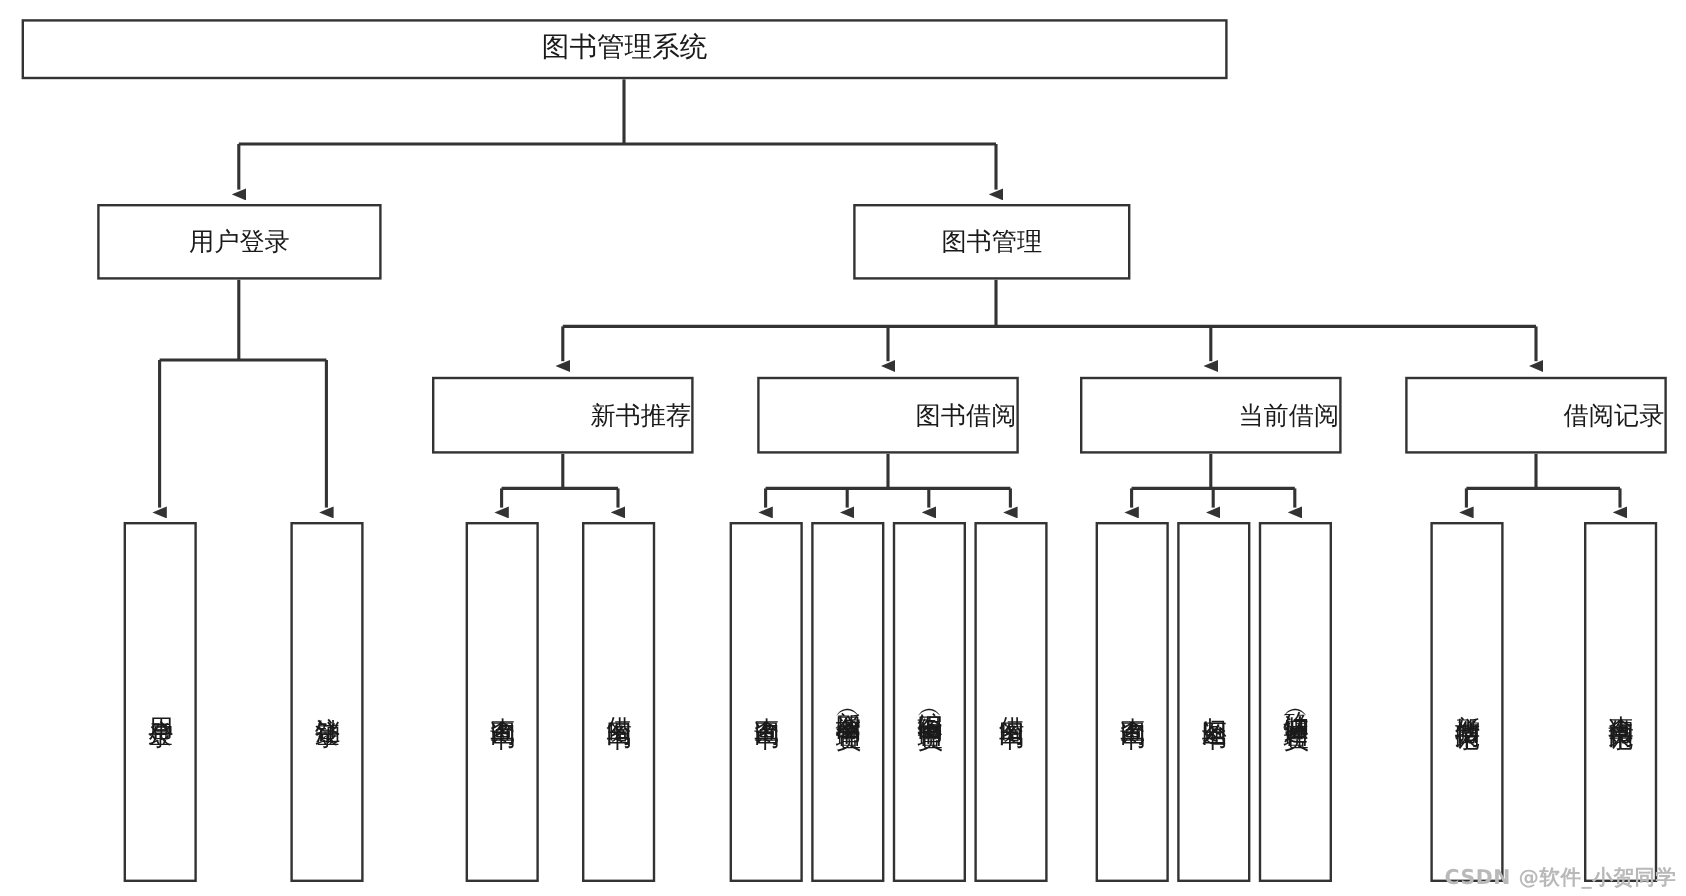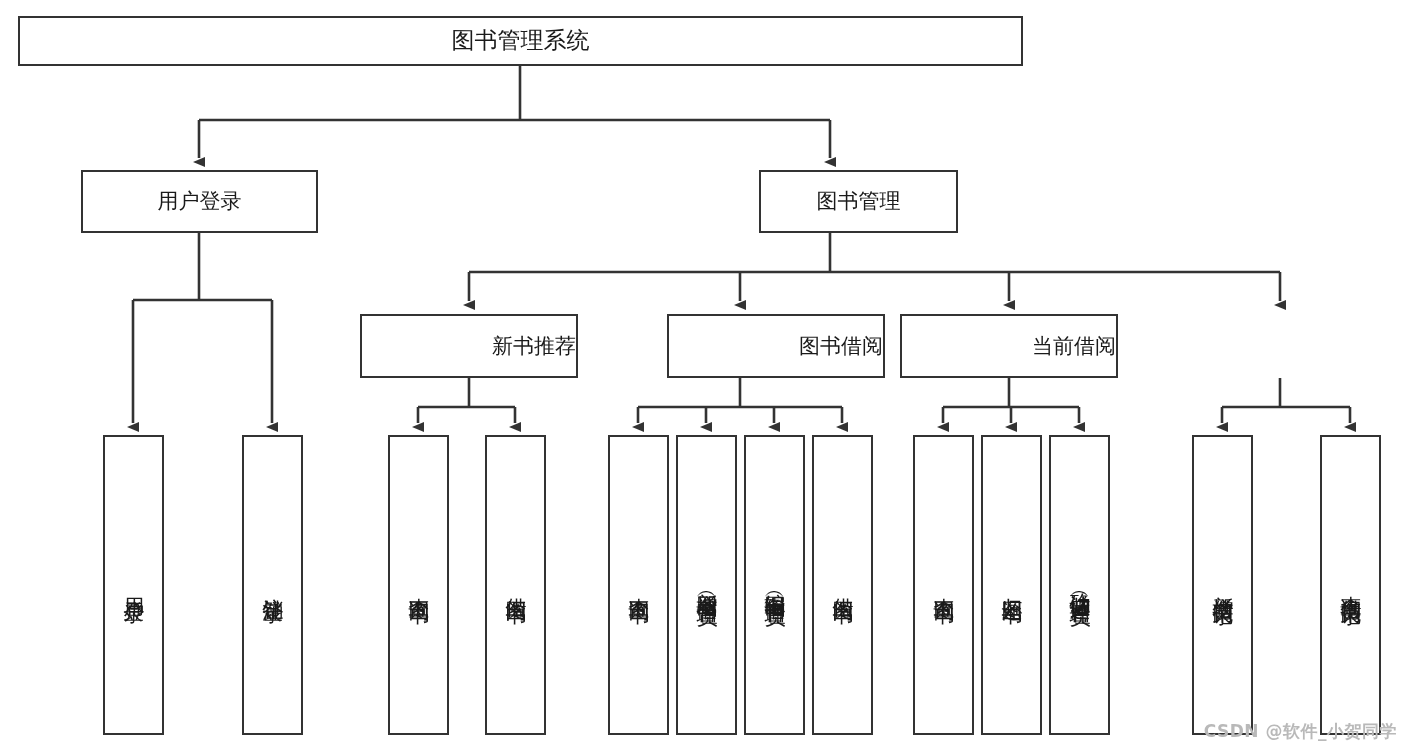--- a/index.html
+++ b/index.html
@@ -135,36 +135,39 @@
   </svg>
 
   <div class="node root" style="left:18px; top:16px; width:1005px; height:50px;">
     <span class="label">图书管理系统</span>
   </div>
 
   <div class="node level2" style="left:81px; top:170px; width:237px; height:63px;">
     <span class="label">用户登录</span>
   </div>
 
-  <div class="node level2" style="left:711px; top:170px; width:199px; height:63px;margin-left:48px;">
+  <div class="node level2" style="left:711px; top:170px; width:231px; height:63px;">
     <span class="label">图书管理</span>
   </div>
 
   <div class="node level3" style="left:360px; top:314px; width:218px; height:64px;">
     <span class="label">新书推荐</span>
   </div>
 
-  <div class="node level3" style="left:631px; top:314px; width:218px; height:64px;margin-left:36px;">
+  <div class="node level3" style="left:631px; top:314px; width:218px; height:64px;">
     <span class="label">图书借阅</span>
   </div>
 
   <div class="node level3" style="left:900px; top:314px; width:218px; height:64px;">
     <span class="label">当前借阅</span>
   </div>
 
+  <div class="node level3" style="left:1171px; top:314px; width:218px; height:64px;">
+    <span class="label">借阅记录</span>
+  </div>
 
   <div class="node leaf" style="left:103px; top:435px; width:61px; height:300px;">
     <span class="label">用户登录</span>
   </div>
 
   <div class="node leaf" style="left:242px; top:435px; width:61px; height:300px;">
     <span class="label">注销登录</span>
   </div>
 
   <div class="node leaf" style="left:388px; top:435px; width:61px; height:300px;">

